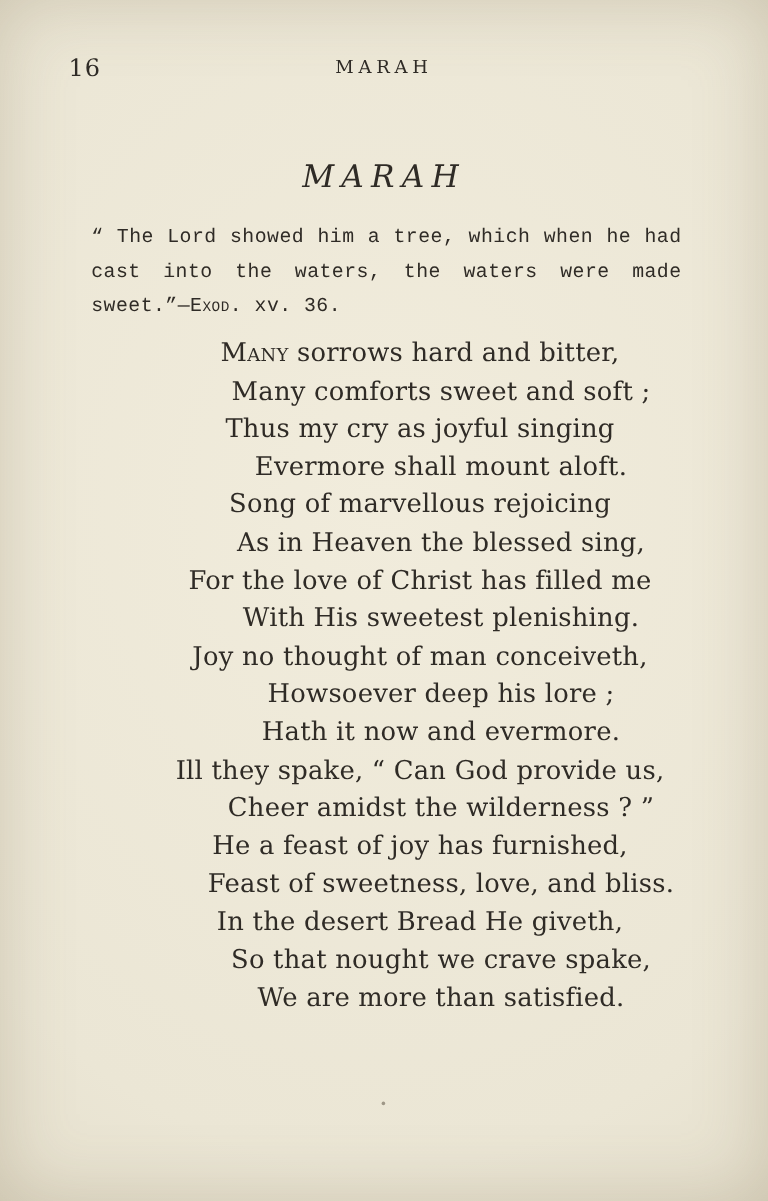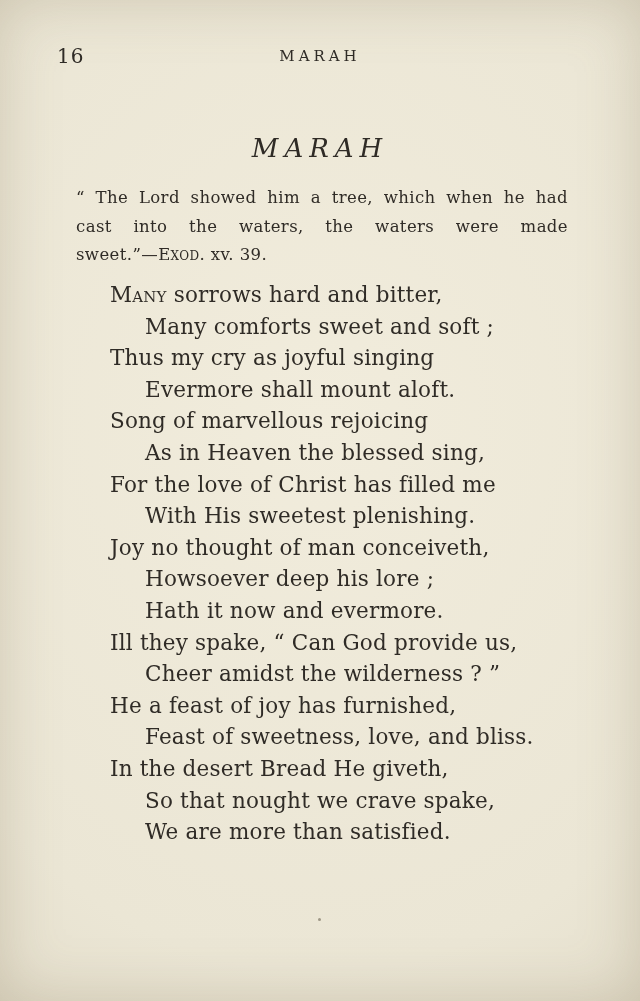--- a/index.html
+++ b/index.html
@@ -53,37 +53,38 @@
     letter-spacing: 6px;
   }
   .epigraph {
     position: absolute;
     top: 184px;
     left: 76px;
     width: 492px;
     font-size: 16.5px;
     line-height: 28.5px;
     letter-spacing: 0.4px;
+    font-family: Liberation Mono, monospace;
   }
   .epigraph-line { display: block; white-space: nowrap; }
   .epigraph-line.justify {
     white-space: normal;
     text-align: justify;
     text-align-last: justify;
   }
   .poem {
     position: absolute;
     top: 279px;
     left: 110px;
     width: 480px;
     font-size: 21.5px;
     line-height: 31.6px;
     letter-spacing: 0.2px;
   }
-  .poem-line { white-space: nowrap; }
+  .poem-line { white-space: nowrap; text-align: center; }
   .poem-line.indent { padding-left: 35px; }
   .sc { font-variant: small-caps; }
   .speck {
     position: absolute;
     left: 318px;
     top: 918px;
     width: 3px;
     height: 3px;
     border-radius: 50%;
     background: #6a6252;
@@ -98,21 +99,21 @@
   <div class="header-row">
     <span class="page-num">16</span>
     <span class="running-header">MARAH</span>
   </div>
 
   <h1 class="title">MARAH</h1>
 
   <div class="epigraph" id="epigraph">
       <div class="epigraph-line justify"><span>“ The Lord showed him a tree, which when he had</span></div>
       <div class="epigraph-line justify"><span>cast into the waters, the waters were made</span></div>
-      <div class="epigraph-line"><span>sweet.”—</span><span class="sc">Exod</span><span>. xv. 39.</span></div>
+      <div class="epigraph-line"><span>sweet.”—</span><span class="sc">Exod</span><span>. xv. 36.</span></div>
     </div>
 
   <div class="poem" id="poem">
       <div class="poem-line"><span class="sc">Many</span><span> sorrows hard and bitter,</span></div>
       <div class="poem-line indent"><span>Many comforts sweet and soft ;</span></div>
       <div class="poem-line"><span>Thus my cry as joyful singing</span></div>
       <div class="poem-line indent"><span>Evermore shall mount aloft.</span></div>
       <div class="poem-line"><span>Song of marvellous rejoicing</span></div>
       <div class="poem-line indent"><span>As in Heaven the blessed sing,</span></div>
       <div class="poem-line"><span>For the love of Christ has filled me</span></div>

